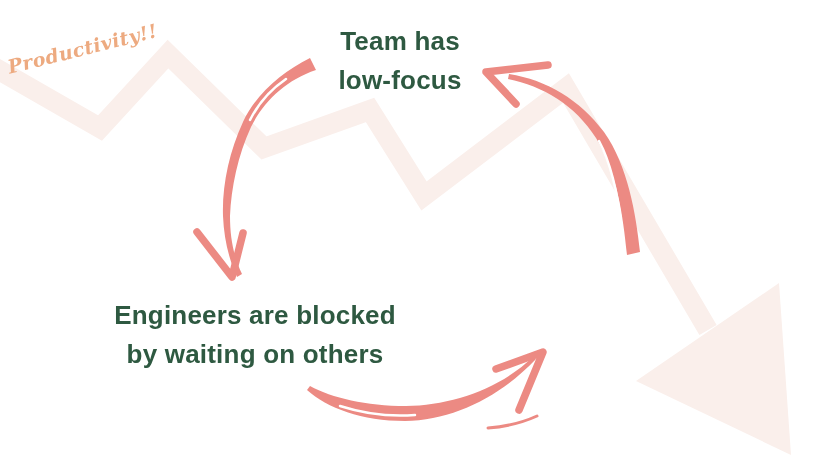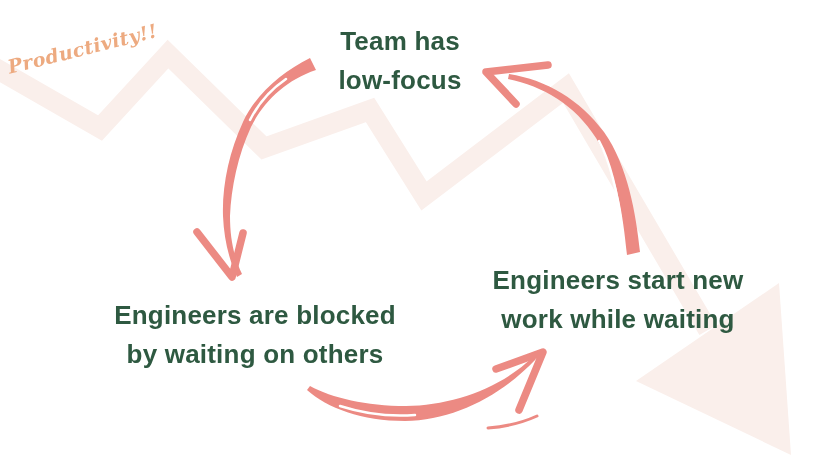--- a/index.html
+++ b/index.html
@@ -95,16 +95,14 @@
   </svg>
 
   <div class="stamp">Productivity!!</div>
 
   <div class="node" id="node-top">Team has
 low-focus</div>
 
   <div class="node" id="node-left">Engineers are blocked
 by waiting on others</div>
 
-  <div class="node" id="node-right">Engineers start new
-work while waiting</div>
 
 </div>
 
 </body></html>

